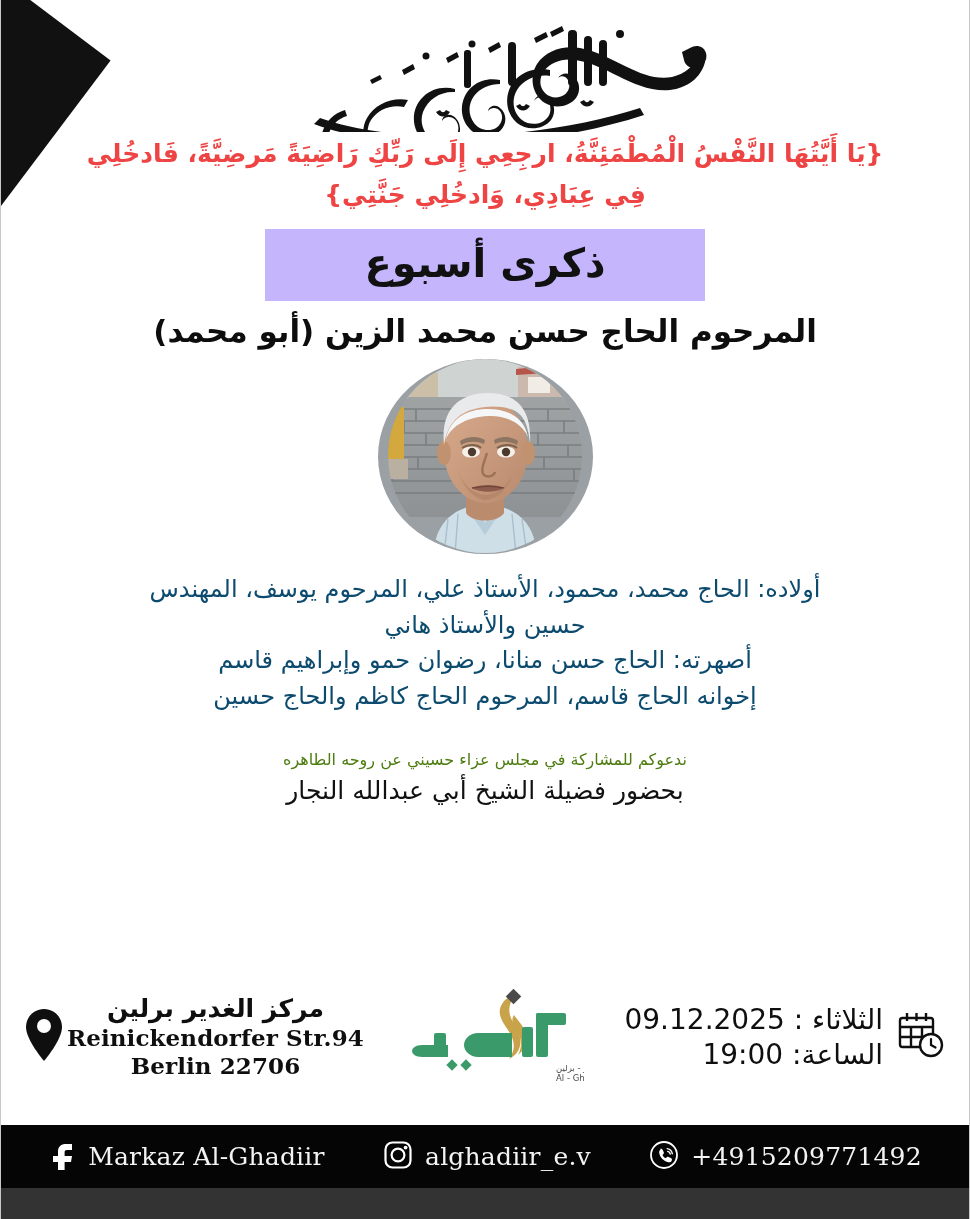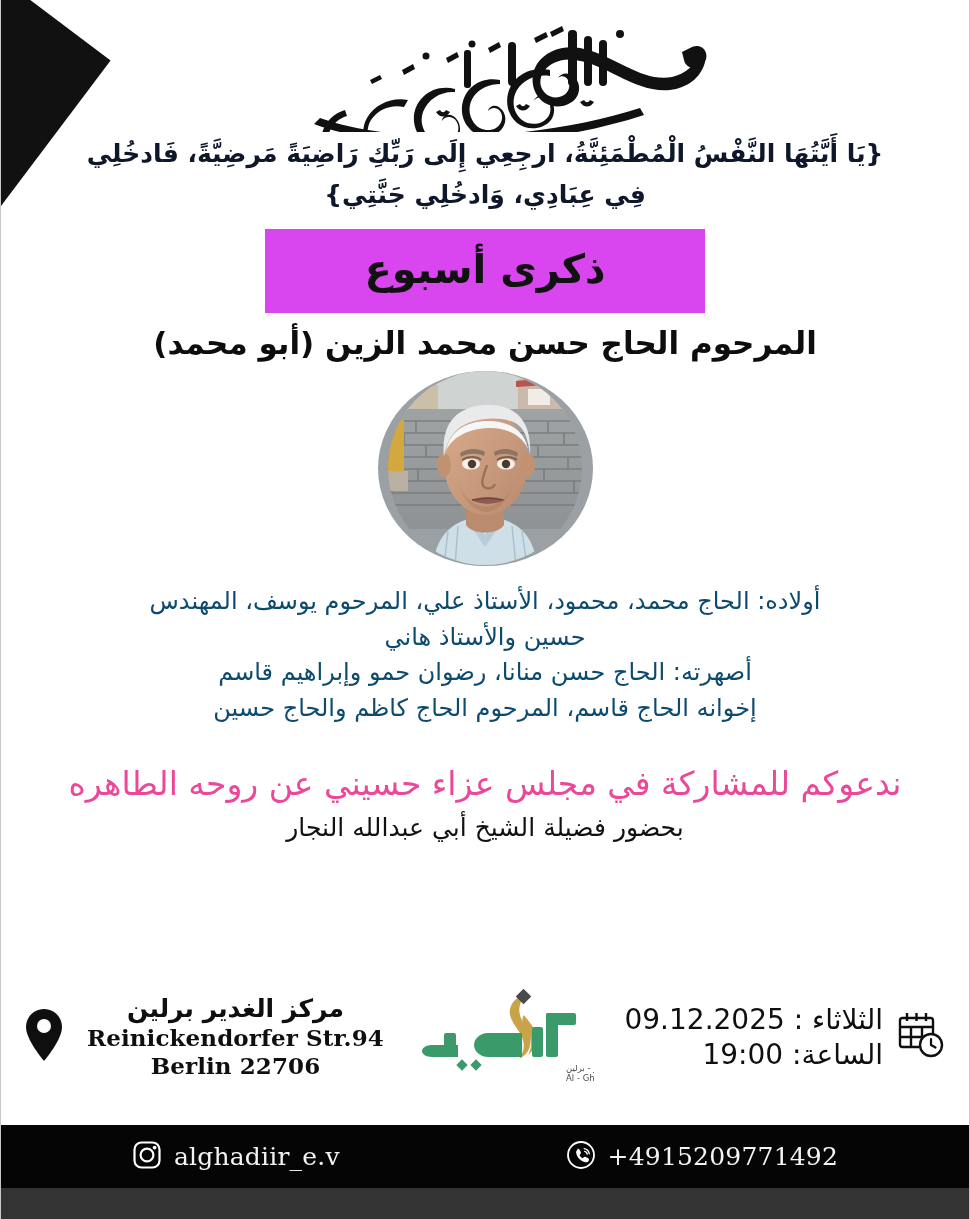--- a/index.html
+++ b/index.html
@@ -48,37 +48,37 @@
 
   
   .verse {
     position: relative;
     z-index: 2;
     text-align: center;
     font-family: "DejaVu Sans", "Liberation Sans", sans-serif;
     font-weight: 700;
     font-size: 25px;
     line-height: 1.62;
-    color: #0f172a;
+    color: #ef4444;
     padding: 2px 58px 0 58px;
     letter-spacing: -0.2px;
   }
 
   
   .banner-row {
     position: relative;
     z-index: 2;
     display: flex;
     justify-content: center;
     margin-top: 14px;
   }
   .banner {
-    background: #d946ef;
+    background: #c4b5fd;
     width: 440px;
-    height: 84px;
+    height: 72px;
     display: flex;
     align-items: center;
     justify-content: center;
   }
   .banner-text {
     font-size: 40px;
     font-weight: 700;
     color: #111;
     line-height: 1;
     padding-bottom: 4px;
@@ -131,23 +131,23 @@
 
   
   .invitation {
     position: relative;
     z-index: 2;
     text-align: center;
     margin-top: 34px;
     padding: 0 24px;
   }
   .invite-line1 {
-    font-size: 33px;
+    font-size: 16px;
     line-height: 1.45;
-    color: #ec4899;
+    color: #4d7c0f;
   }
   .invite-line2 {
     font-size: 25px;
     line-height: 1.45;
     color: #111;
     margin-top: 2px;
   }
   .invite-line2 b { font-weight: 400; }
 
   .condolers {
@@ -173,21 +173,21 @@
     justify-content: space-between;
     padding: 0 22px;
   }
 
   .info-block { display: flex; align-items: center; }
 
   
   .address-block {
     order: 3;
     direction: ltr;
-    gap: 22px;
+    gap: 2px;
   }
   .pin-icon { flex: 0 0 auto; }
   .address-lines { text-align: center; }
   .addr-ar {
     font-size: 25px;
     font-weight: 700;
     color: #0f0f0f;
     direction: rtl;
     line-height: 1.18;
   }
@@ -490,20 +490,28 @@
       <div class="address-lines">
         <div class="addr-ar">مركز الغدير برلين</div>
         <div class="addr-en">Reinickendorfer Str.94</div>
         <div class="addr-en">Berlin 22706</div>
       </div>
     </div>
   </div>
 
   <div class="footer">
 
+    <div class="social">
+      <span>
+        <svg width="28" height="30" viewBox="0 0 28 30" aria-hidden="true">
+          <path d="M18,4 h6 v6 h-5 c-1.6,0 -2.4,0.8 -2.4,2.4 V16 H24 l-1,6 h-6.4 v8 H10 v-8 H5 v-6 h5 v-4.6 C10,6.6 13,4 18,4 Z" fill="#ffffff"></path>
+        </svg>
+      </span>
+      <span class="social-label">Markaz Al-Ghadiir</span>
+    </div>
 
     <div class="social">
       <span>
         <svg width="30" height="30" viewBox="0 0 30 30" aria-hidden="true">
           <rect x="2.5" y="2.5" width="25" height="25" rx="7" fill="none" stroke="#ffffff" stroke-width="2.2"></rect>
           <circle cx="15" cy="15" r="6.4" fill="none" stroke="#ffffff" stroke-width="2.2"></circle>
           <circle cx="22.6" cy="7.6" r="1.9" fill="#ffffff"></circle>
         </svg>
       </span>
       <span class="social-label">alghadiir_e.v</span>

